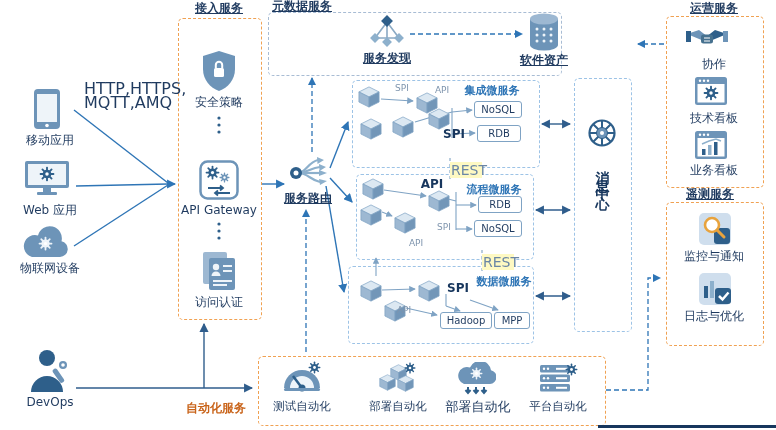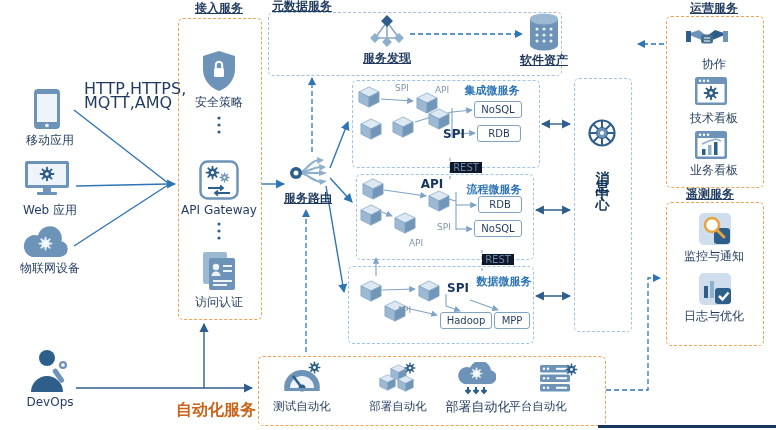--- a/index.html
+++ b/index.html
@@ -9,25 +9,25 @@
   .lbl{position:absolute;text-align:center;font-size:12px;color:#1f3a5f;line-height:1.15;}
   .bold{font-weight:bold;text-decoration:underline;}
   .small{font-size:16px;}
   .box{position:absolute;border:1.6px dashed #f0a152;border-radius:5px;background:transparent;}
   .box.blue{border-color:#9dc3e6;border-width:1.3px;}
   .box.gray{border-color:#a8bcd4;border-width:1.4px;}
   .mtitle{position:absolute;font-weight:bold;font-size:11px;color:#2e75b6;text-align:center;}
   .pill{position:absolute;border:1px solid #7fa3c4;border-radius:3px;background:#fff;
         font-size:10px;color:#1f3a5f;text-align:center;line-height:15px;height:15px;}
   .tag{position:absolute;font-size:9px;color:#7e94ad;text-align:center;}
-  .rest{background:#0f172a;padding:0 1px;color:#6a86a5;font-size:10px;}
+  .rest{background:#fef9c3;padding:0 1px;color:#6a86a5;font-size:14px;}
   .bus{position:absolute;font-weight:bold;font-size:12px;color:#17365d;text-align:center;}
   .vtitle{position:absolute;writing-mode:vertical-rl;font-weight:bold;font-size:14px;
           color:#17365d;letter-spacing:8px;}
-  .orange-title{position:absolute;font-weight:bold;font-size:16px;color:#c9641a;text-align:center;}
+  .orange-title{position:absolute;font-weight:bold;font-size:12px;color:#c9641a;text-align:center;}
   .wires{position:absolute;left:0;top:0;pointer-events:none;}
   .wb{stroke:#2e75b6;stroke-width:1.4;fill:none;}
   .wn{stroke:#2f5d8c;stroke-width:1.4;fill:none;}
   .wd{stroke:#2e75b6;stroke-width:1.3;fill:none;stroke-dasharray:5 3;}
   .ws{stroke:#7fa3c4;stroke-width:1.1;fill:none;}
   .wsd{stroke:#7fa3c4;stroke-width:1.1;fill:none;stroke-dasharray:3 3;}
   .logo{position:absolute;font-style:italic;font-weight:bold;font-size:19px;color:#17365d;
         letter-spacing:0.5px;white-space:nowrap;}
   .logo-o{color:#f07f1a;}
   .logo-suffix{font-size:14px;font-style:normal;margin-left:4px;}
@@ -470,17 +470,17 @@
       <use href="#sym-cubes"></use>
     </svg>
   <div class="lbl" style="left:358px;top:400px;width:80px;font-size:11.5px">部署自动化</div>
   <svg class="abs" style="left:456px;top:362px" width="40" height="34">
       <use href="#sym-clouddeploy"></use>
     </svg>
   <div class="lbl" style="left:438px;top:400px;width:80px;font-size:13px">部署自动化</div>
   <svg class="abs" style="left:538px;top:362px" width="40" height="32">
       <use href="#sym-server"></use>
     </svg>
-  <div class="lbl" style="left:498px;top:400px;width:80px;font-size:11.5px">平台自动化</div>
+  <div class="lbl" style="left:518px;top:400px;width:80px;font-size:11.5px">平台自动化</div>
 
   <div class="underbar" style="left:598px;top:425px;width:178px;height:3px"></div>
 
 </div>
 
 </body></html>

